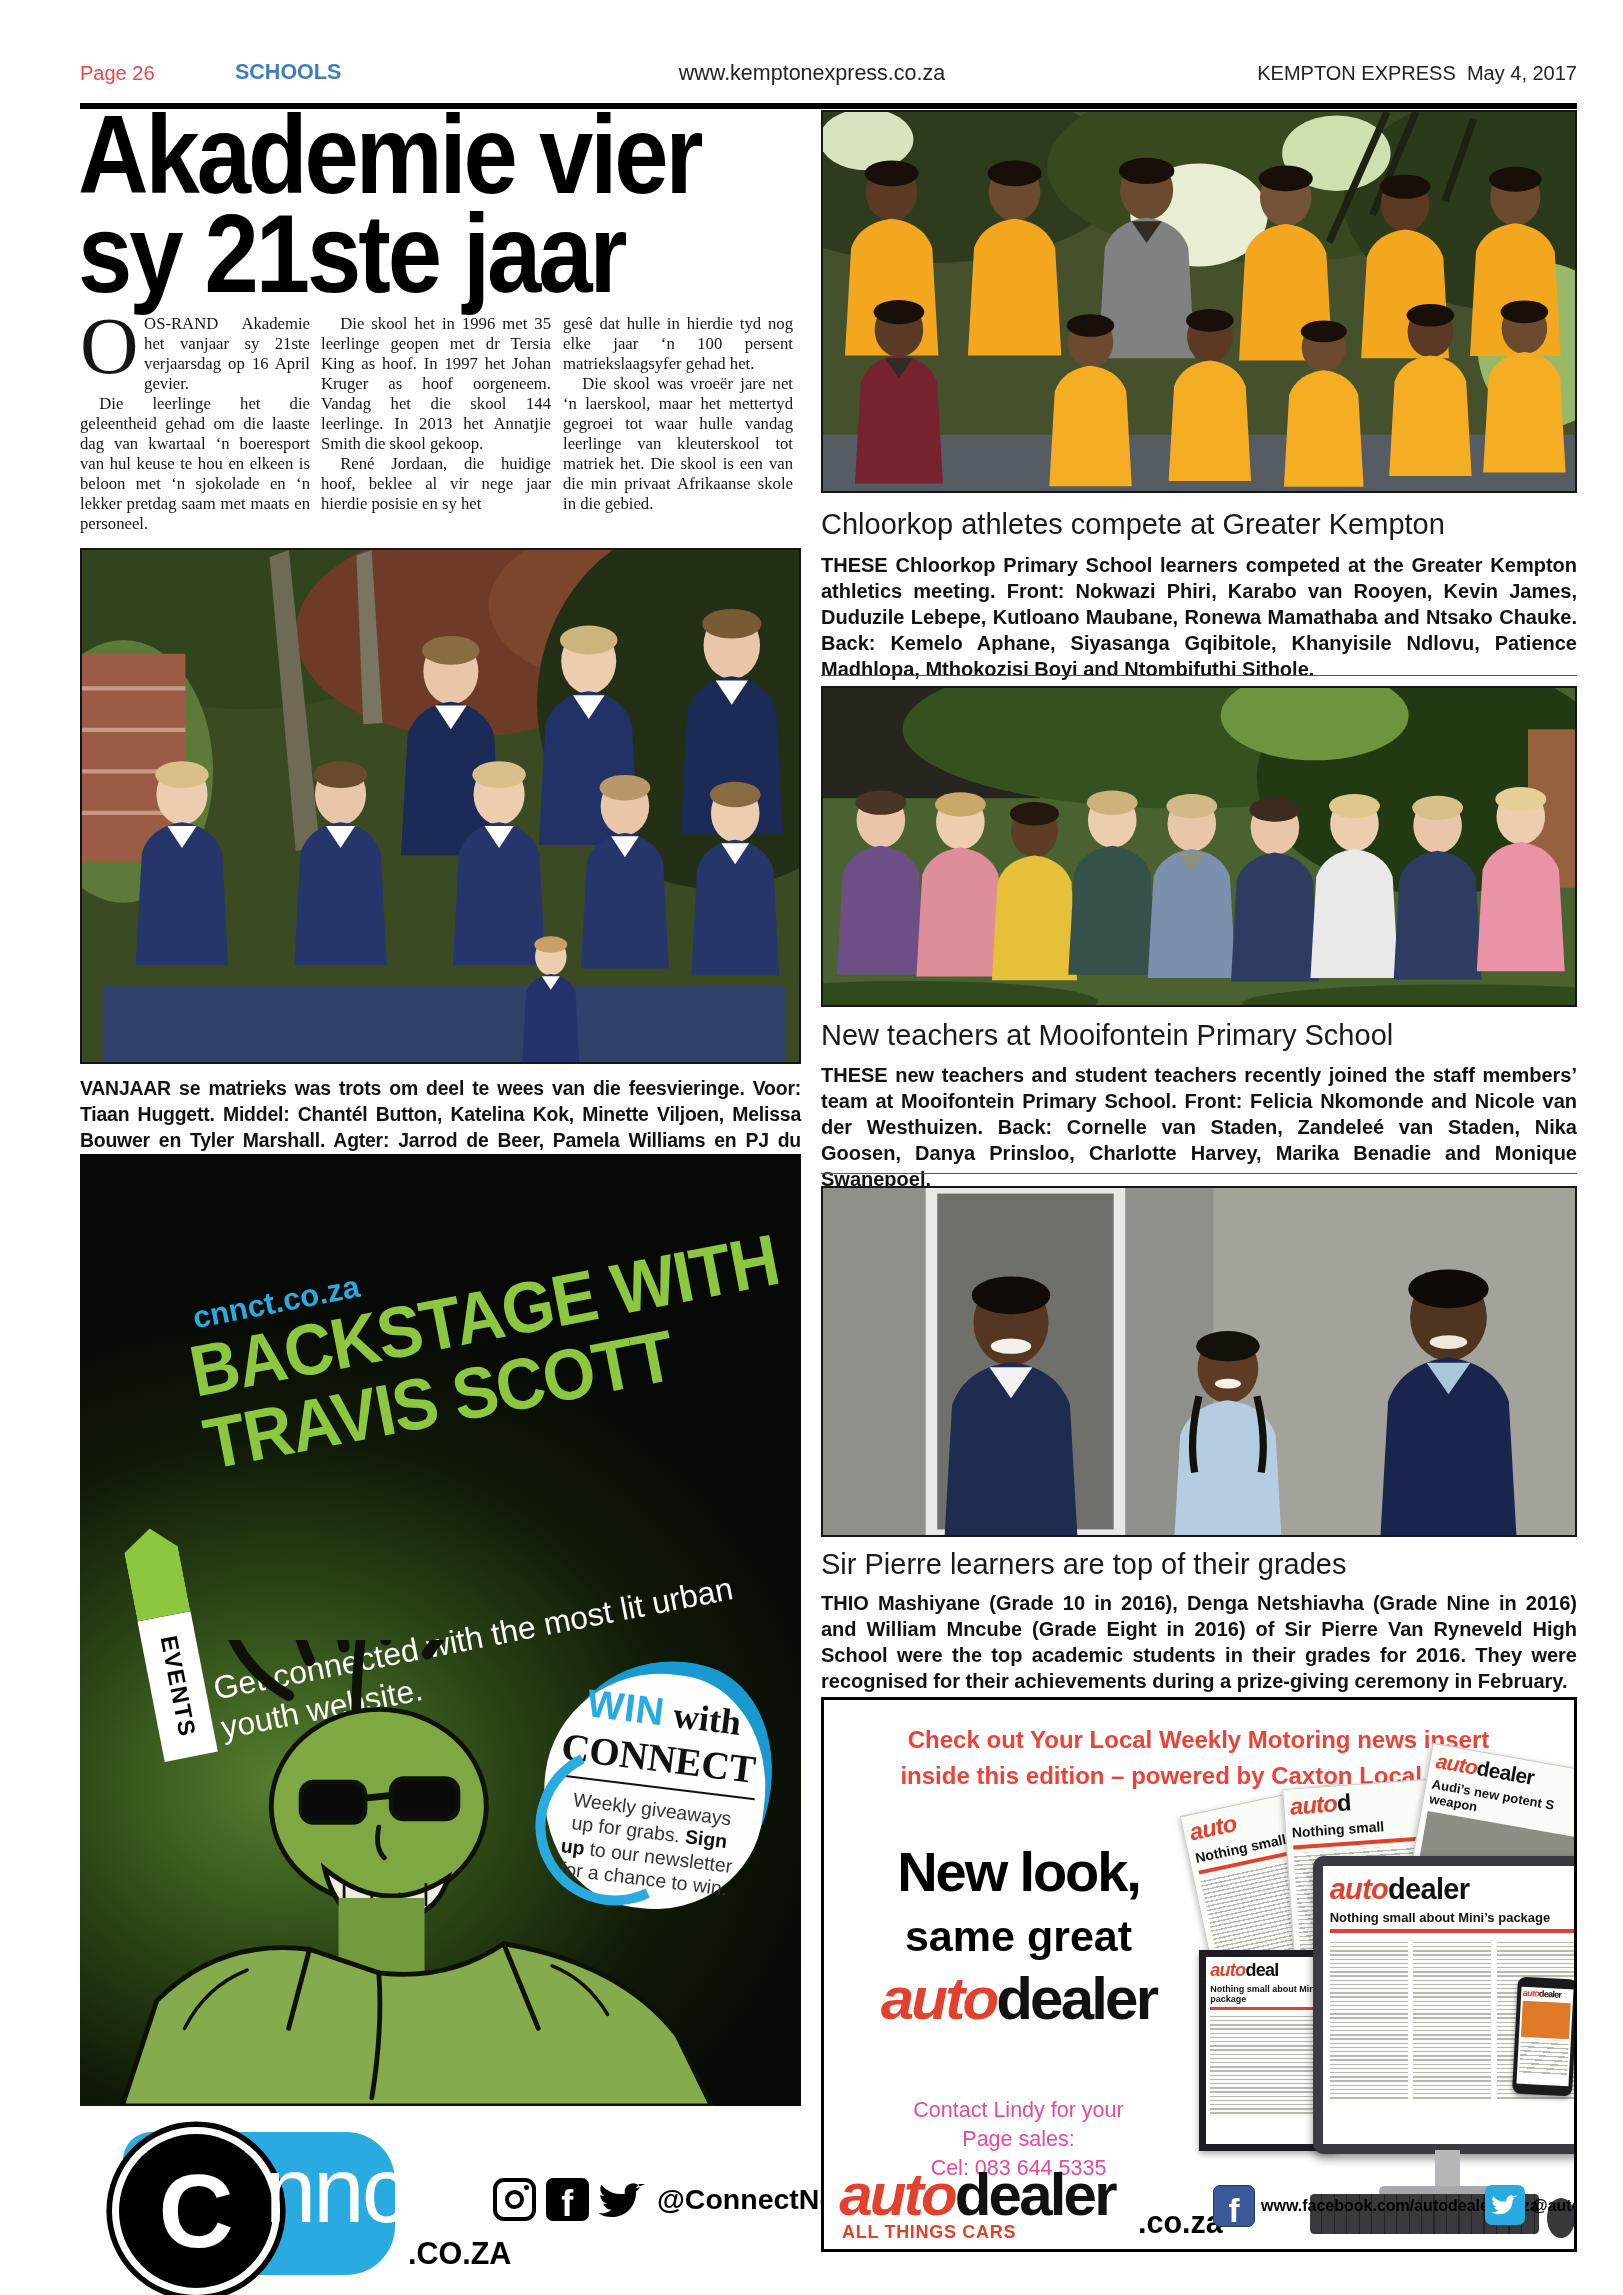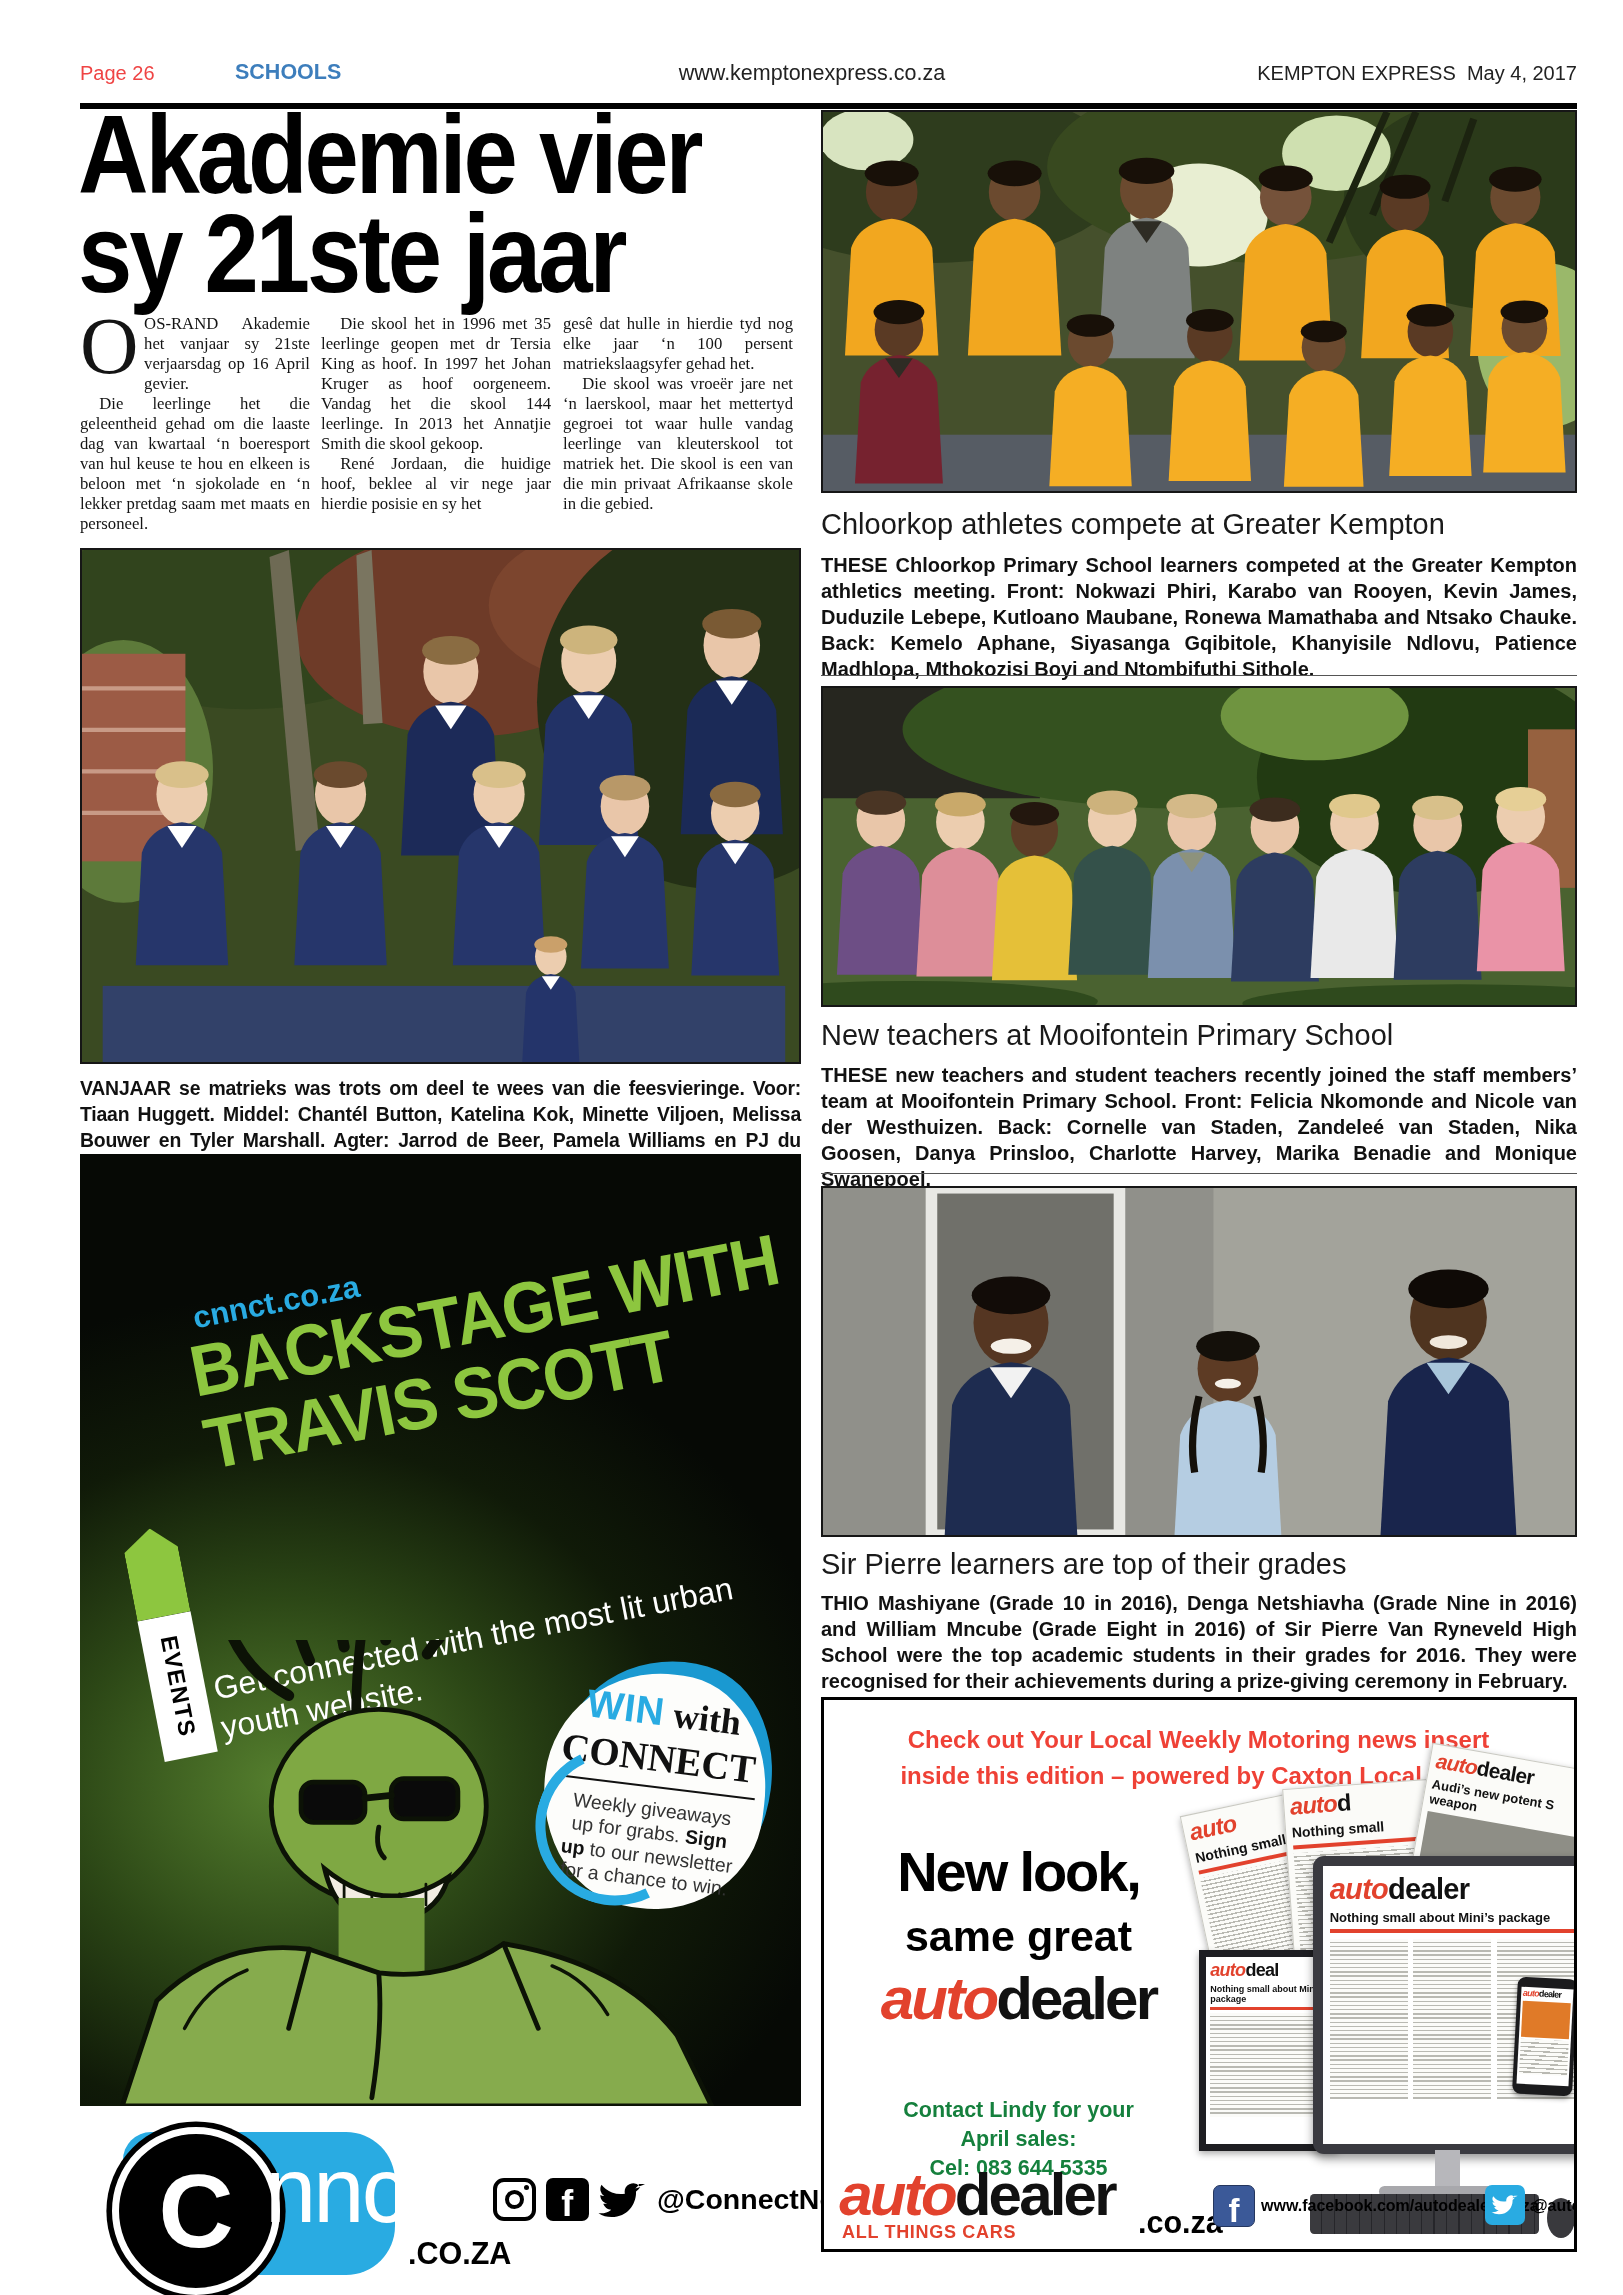--- a/index.html
+++ b/index.html
@@ -89,21 +89,21 @@
            background:#fff;overflow:hidden;}
   .ad-red{position:absolute;left:0;width:749px;text-align:center;font-size:24px;font-weight:bold;color:#ef4136;}
   .ad-newlook{position:absolute;left:0;top:139px;width:389px;text-align:center;font-size:56px;font-weight:bold;
               letter-spacing:-2.1px;color:#000;}
   .ad-same{position:absolute;left:0;top:212px;width:389px;text-align:center;font-size:43px;font-weight:bold;color:#000;}
   .ad-logo-mid{position:absolute;left:0;top:264px;width:389px;text-align:center;font-size:60px;font-weight:bold;
                letter-spacing:-2.8px;}
   .ad-auto{color:#e2422d;font-style:italic;}
   .ad-dealer{color:#111;}
   .ad-contact{position:absolute;left:0;top:396px;width:389px;text-align:center;font-size:21.5px;line-height:29px;
-              font-weight:bold;color:#15803d;}
+              font-weight:normal;color:#ec4899;}
   .npaper{position:absolute;background:#fbfbf8;border:0.7px solid #c9c9c2;box-shadow:0 2.8px 7px rgba(0,0,0,.35);
           overflow:hidden;}
   .np-mast{font-weight:bold;letter-spacing:-0.7px;white-space:nowrap;}
   .np-lines{background:repeating-linear-gradient(#fbfbf8 0 2.8px,#b9b9b2 2.8px 4.2px);}
   .np-photo{background:#8e8e86;}
   .redbar{background:#e2422d;height:4.2px;}
   .monitor{position:absolute;left:489px;top:156px;width:278px;height:298px;background:#3a3a40;border-radius:11px;
            padding:9.7px;box-sizing:border-box;box-shadow:0 4.2px 9.7px rgba(0,0,0,.4);}
   .mon-screen{width:100%;height:100%;background:#fff;overflow:hidden;padding:7px;box-sizing:border-box;}
   .mon-stand{position:absolute;left:611px;top:450px;width:25px;height:42px;background:#b7b7bb;}
@@ -336,21 +336,21 @@
     <div class="ad-red" style="top:26px;">Check out Your Local Weekly Motoring news insert</div>
     <div class="ad-red" style="top:62px;">inside this edition – powered by Caxton Local Media</div>
 
     <div class="ad-newlook">New look,</div>
     <div class="ad-same">same great</div>
     <div class="ad-logo-mid">
       <span class="ad-auto">auto</span><span class="ad-dealer">dealer</span>
     </div>
     <div class="ad-contact">
       <div>Contact Lindy for your</div>
-      <div>April sales:</div>
+      <div>Page sales:</div>
       <div>Cel: 083 644 5335</div>
     </div>
 
     <div class="npaper" style="left:378px;top:97px;width:160px;height:229px;transform:rotate(-12deg);">
       <div class="np-mast" style="font-size:23.6px;padding:4.2px 5.6px 0;"><span class="ad-auto">auto</span></div>
       <div style="font-size:14px;font-weight:bold;padding:4.2px 5.6px 1.4px;">Nothing small</div>
       <div class="redbar" style="margin:2.8px 5.6px;"></div>
       <div class="np-lines" style="margin:4.2px 5.6px;height:139px;"></div>
     </div>
     <div class="npaper" style="left:466px;top:83px;width:167px;height:229px;transform:rotate(-4deg);">

